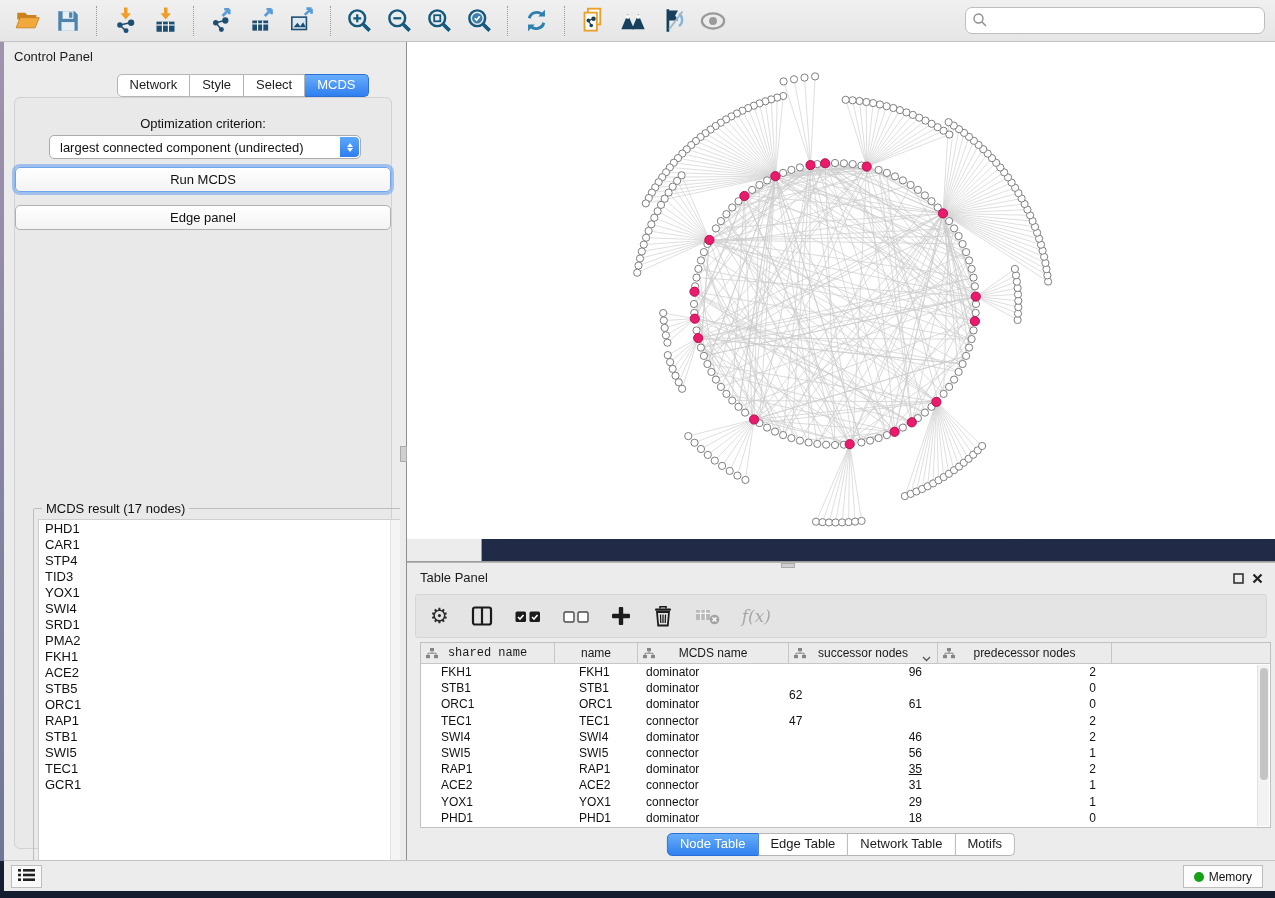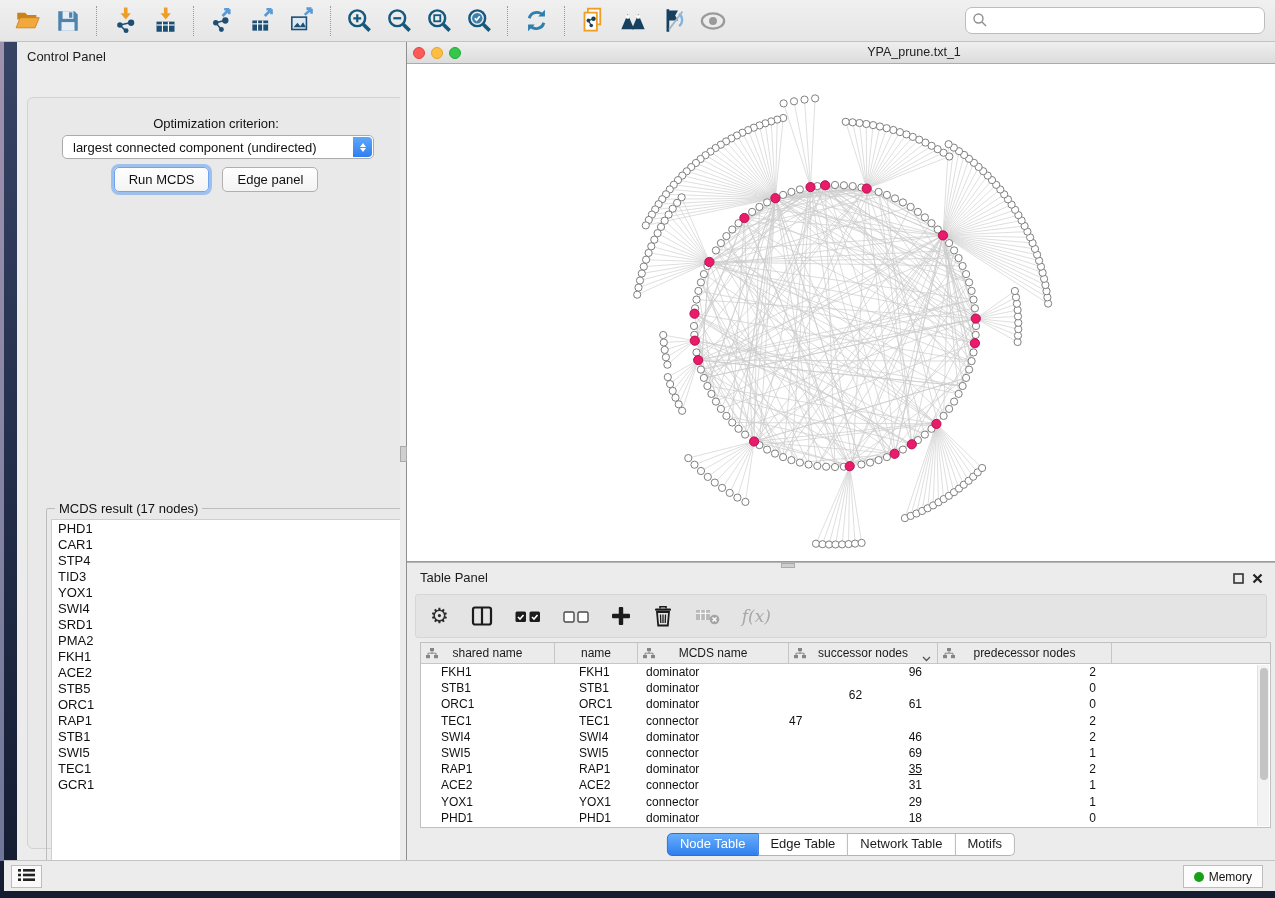--- a/index.html
+++ b/index.html
@@ -14,21 +14,21 @@
              background:linear-gradient(#f0f0f0,#e6e6e6); border-bottom:1px solid #c2c2c2;
              display:flex; align-items:center; padding:0 8px; }
   .tbtn { width:36px; height:34px; display:flex; align-items:center; justify-content:center;
           border-radius:4px; flex:0 0 auto; margin:0 2px; }
   .tsep { width:1px; height:30px; border-left:1px dotted #9a9a9a; margin:0 8px; flex:0 0 auto; }
   .search-wrap { margin-left:auto; position:relative; width:300px; height:27px; margin-right:2px; }
   .search-wrap input { width:100%; height:100%; border:1px solid #bdbdbd; border-radius:7px;
           background:#fff; padding:0 8px 0 26px; font-size:13px; outline:none; }
   .search-glyph { position:absolute; left:7px; top:5px; }
   
-  .control-panel { position:absolute; left:17px; top:42px; width:478px; height:819px;
+  .control-panel { position:absolute; left:4px; top:42px; width:478px; height:819px;
                    background:#ececec; border-right:1px solid #9c9c9c; }
   .panel-hdr { position:relative; height:28px; }
   .panel-hdr .ttl { position:absolute; left:10px; top:7px; font-size:13px; color:#1c1c1c; }
   .panel-hdr .hbtns { position:absolute; right:8px; top:7px; display:flex; gap:8px; align-items:center; }
   .seg { display:inline-flex; }
   .seg span { font-size:13px; color:#1c1c1c; background:#fff; border:1px solid #b4b4b4;
               border-left:none; padding:3px 12px 4px; line-height:14px; white-space:nowrap; }
   .seg span:first-child { border-left:1px solid #b4b4b4; border-radius:5px 0 0 5px; }
   .seg span:last-child { border-radius:0 5px 5px 0; }
   .seg span.sel { background:linear-gradient(#67aefb,#2f7fef); border-color:#2a6fd8; color:#fff; }
@@ -38,21 +38,21 @@
   .opt-label { position:absolute; left:0; width:100%; top:18px; text-align:center; font-size:13px; color:#111; }
   .combo { position:absolute; left:34px; top:37px; width:312px; height:24px; background:#fff;
            border:1px solid #ababab; border-radius:5px; font-size:13px; color:#111;
            display:flex; align-items:center; padding-left:10px; }
   .combo .stepper { position:absolute; right:1px; top:1px; bottom:1px; width:19px; border-radius:0 4px 4px 0;
            background:linear-gradient(#5da8fb,#2f7ef0); display:flex; flex-direction:column;
            align-items:center; justify-content:center; gap:1px; }
   .btn { background:linear-gradient(#ffffff,#f3f3f3); border:1px solid #b0b0b0; border-radius:5px;
          font-size:13px; color:#111; padding:4px 14px; line-height:15px; }
   .btn.focused { box-shadow:0 0 0 3px rgba(110,165,240,.6); border-color:#6ea5f0; }
-  .btn-row { position:absolute; left:0; width:100%; top:69px; display:flex; justify-content:center; gap:13px; }
+  .btn-row { position:absolute; left:0; width:100%; top:69px; display:flex; justify-content:center; gap:13px;flex-direction:column; }
   .groupbox { position:absolute; left:2px; top:410px; width:374px; height:374px;
               border:1px solid #bdbdbd; border-radius:2px;margin-left:16px; }
   .groupbox .gtitle { position:absolute; left:8px; top:-8px; background:#e9e9e9; padding:0 4px;
               font-size:13px; color:#111; }
   .mcds-list { position:absolute; left:4px; top:10px; right:4px; bottom:4px; background:#fff;
                border:1px solid #cfcfcf; overflow:hidden; font-size:13px; color:#111; }
   .mcds-list .sb { position:absolute; right:0; top:0; bottom:0; width:11px; background:#f4f4f4;
                border-left:1px solid #e0e0e0; }
   .mcds-list .item { padding:1.5px 0 1.5px 6px; line-height:13px; }
   
@@ -275,20 +275,26 @@
       <span class="ttl">Control Panel</span>
       <span class="hbtns">
         <span><svg width="11" height="11" viewBox="0 0 11 11">
               <rect x="1" y="1" width="9" height="9" fill="none" stroke="#333" stroke-width="1.6"></rect>
             </svg></span>
         <span><svg width="11" height="11" viewBox="0 0 11 11">
               <path d="M1.5 1.5 L9.5 9.5 M9.5 1.5 L1.5 9.5" stroke="#222" stroke-width="2.2"></path>
             </svg></span>
       </span>
     </div>
+    <div class="seg cp-tabs" id="cp-tabs">
+        <span>Network</span>
+        <span>Style</span>
+        <span>Select</span>
+        <span class="sel">MCDS</span>
+      </div>
     <div class="cp-content">
       <div class="opt-label">Optimization criterion:</div>
       <div class="combo">
         <span>largest connected component (undirected)</span>
         <span class="stepper">
             <span class="chev up"></span>
             <span class="chev dn"></span>
           </span>
       </div>
       <div class="btn-row">
@@ -319,26 +325,20 @@
           </div>
       </div>
     </div>
   </div>
 
   <div class="vsplit">
     <span class="grip"></span>
   </div>
 
   <div class="net-window">
-    <div class="net-titlebar">
-      <span class="tl-red"></span>
-      <span class="tl-yellow"></span>
-      <span class="tl-green"></span>
-      <span class="net-title">YPA_prune.txt_1</span>
-    </div>
     <div class="net-canvas">
       <svg id="net-svg" width="868" height="497" viewBox="0 0 868 497">
           <g opacity="0.85">
             <line x1="368.4" y1="134.2" x2="345.1" y2="376.1" stroke="#c3c3c3" stroke-width="0.7"></line>
             <line x1="368.4" y1="134.2" x2="479.9" y2="393.1" stroke="#c3c3c3" stroke-width="0.7"></line>
             <line x1="368.4" y1="134.2" x2="313.9" y2="179.1" stroke="#c3c3c3" stroke-width="0.7"></line>
             <line x1="368.4" y1="134.2" x2="308.9" y2="337.6" stroke="#c3c3c3" stroke-width="0.7"></line>
             <line x1="368.4" y1="134.2" x2="551.6" y2="194.1" stroke="#c3c3c3" stroke-width="0.7"></line>
             <line x1="368.4" y1="134.2" x2="410.3" y2="401.9" stroke="#c3c3c3" stroke-width="0.7"></line>
             <line x1="368.4" y1="134.2" x2="567.9" y2="279.7" stroke="#c3c3c3" stroke-width="0.7"></line>
@@ -1067,21 +1067,21 @@
             <circle cx="19.5" cy="13.5" r="4.8" fill="#a4a4a4"></circle>
             <path d="M17.5 11.5l4 4m0-4l-4 4" stroke="#fff" stroke-width="1.5"></path>
           </svg>
         </span>
         <span class="tp-ic">
           <span class="fx">f(x)</span>
         </span>
       </div>
     <div class="datatable">
       <div class="dt-header" id="dt-header">
-          <div class="dt-hcell" style="width: 134px;">
+          <div class="dt-hcell" style="width: 134px; font-family: Liberation Mono, monospace;">
             <span class="tree"><svg width="12" height="11" viewBox="0 0 12 11">
                 <g fill="#858585">
                   <rect x="4" y="0" width="4" height="3.2"></rect>
                   <rect x="0" y="7" width="4" height="3.2"></rect>
                   <rect x="8" y="7" width="4" height="3.2"></rect>
                 </g>
                 <path d="M6 3.2v2M2 7V5.2h8V7" stroke="#858585" fill="none" stroke-width="1"></path>
               </svg></span>
             <span>shared name</span>
           </div>
@@ -1130,21 +1130,21 @@
             <div class="dt-cell" style="width: 134px; padding-left: 20px;">FKH1</div>
             <div class="dt-cell" style="width: 83px; padding-left: 24px;">FKH1</div>
             <div class="dt-cell" style="width: 151px; padding-left: 8px;">dominator</div>
             <div class="dt-cell" style="width: 149px; text-align: right; padding-right: 16px;">96</div>
             <div class="dt-cell" style="width: 174px; text-align: right; padding-right: 16px;">2</div>
           </div>
           <div class="dt-row">
             <div class="dt-cell" style="width: 134px; padding-left: 20px;">STB1</div>
             <div class="dt-cell" style="width: 83px; padding-left: 24px;">STB1</div>
             <div class="dt-cell" style="width: 151px; padding-left: 8px;">dominator</div>
-            <div class="dt-cell" style="width: 149px; text-align: center; padding-right: 16px; margin-top: 13px;">62</div>
+            <div class="dt-cell" style="width: 149px; text-align: left; padding-right: 16px; margin-top: 13px;">62</div>
             <div class="dt-cell" style="width: 174px; text-align: right; padding-right: 16px;">0</div>
           </div>
           <div class="dt-row">
             <div class="dt-cell" style="width: 134px; padding-left: 20px;">ORC1</div>
             <div class="dt-cell" style="width: 83px; padding-left: 24px;">ORC1</div>
             <div class="dt-cell" style="width: 151px; padding-left: 8px;">dominator</div>
             <div class="dt-cell" style="width: 149px; text-align: right; padding-right: 16px;">61</div>
             <div class="dt-cell" style="width: 174px; text-align: right; padding-right: 16px;">0</div>
           </div>
           <div class="dt-row">
@@ -1158,21 +1158,21 @@
             <div class="dt-cell" style="width: 134px; padding-left: 20px;">SWI4</div>
             <div class="dt-cell" style="width: 83px; padding-left: 24px;">SWI4</div>
             <div class="dt-cell" style="width: 151px; padding-left: 8px;">dominator</div>
             <div class="dt-cell" style="width: 149px; text-align: right; padding-right: 16px;">46</div>
             <div class="dt-cell" style="width: 174px; text-align: right; padding-right: 16px;">2</div>
           </div>
           <div class="dt-row">
             <div class="dt-cell" style="width: 134px; padding-left: 20px;">SWI5</div>
             <div class="dt-cell" style="width: 83px; padding-left: 24px;">SWI5</div>
             <div class="dt-cell" style="width: 151px; padding-left: 8px;">connector</div>
-            <div class="dt-cell" style="width: 149px; text-align: right; padding-right: 16px;">69</div>
+            <div class="dt-cell" style="width: 149px; text-align: right; padding-right: 16px;">56</div>
             <div class="dt-cell" style="width: 174px; text-align: right; padding-right: 16px;">1</div>
           </div>
           <div class="dt-row">
             <div class="dt-cell" style="width: 134px; padding-left: 20px;">RAP1</div>
             <div class="dt-cell" style="width: 83px; padding-left: 24px;">RAP1</div>
             <div class="dt-cell" style="width: 151px; padding-left: 8px;">dominator</div>
             <div class="dt-cell" style="width: 149px; text-align: right; padding-right: 16px; text-decoration: underline;">35</div>
             <div class="dt-cell" style="width: 174px; text-align: right; padding-right: 16px;">2</div>
           </div>
           <div class="dt-row">

